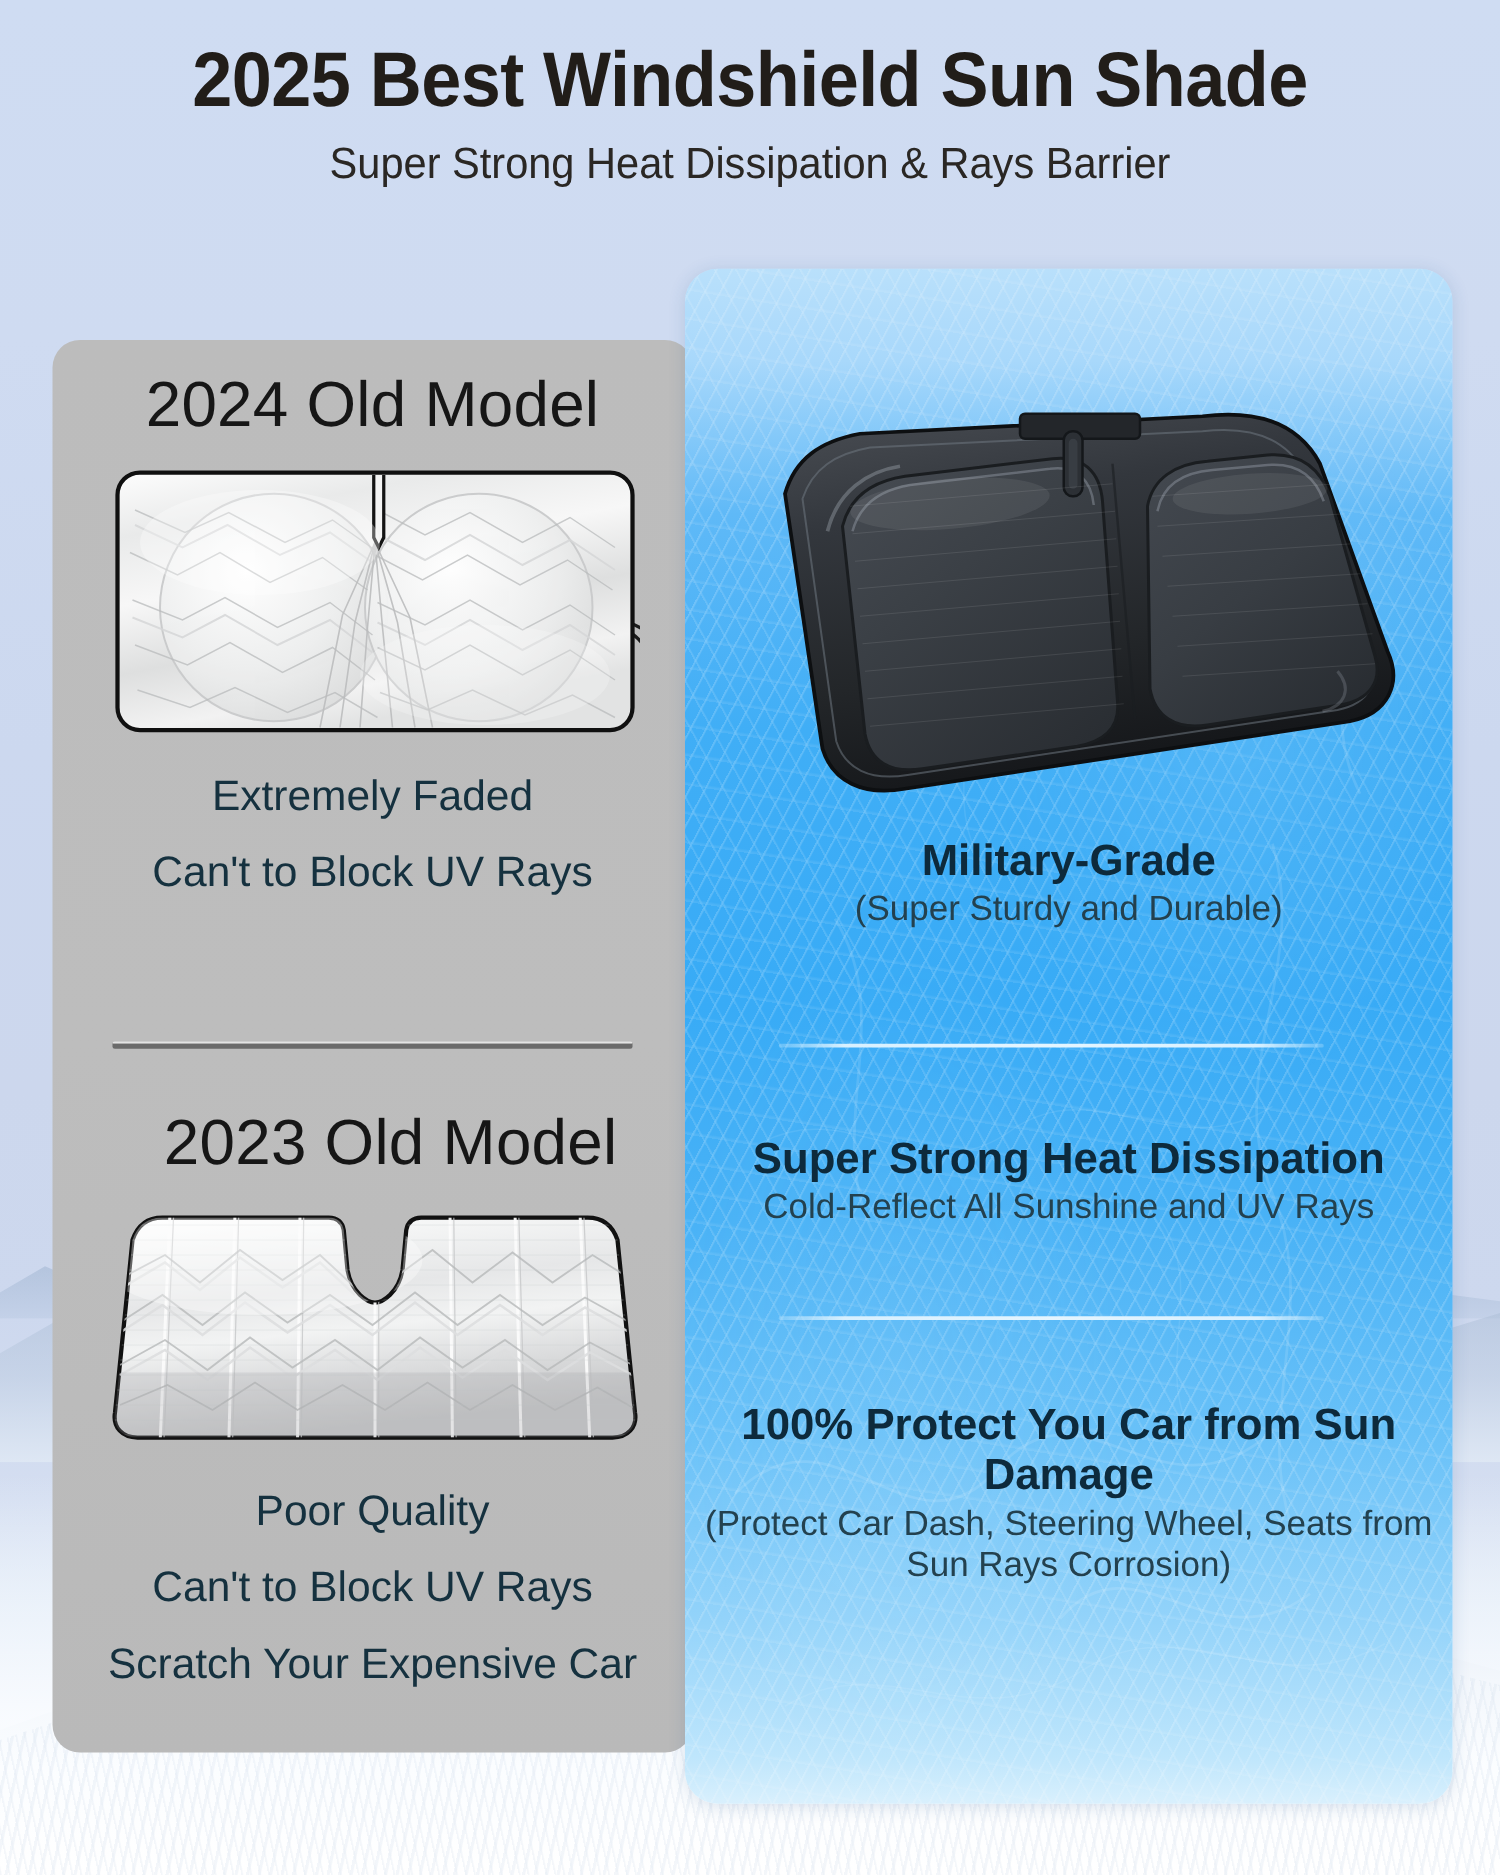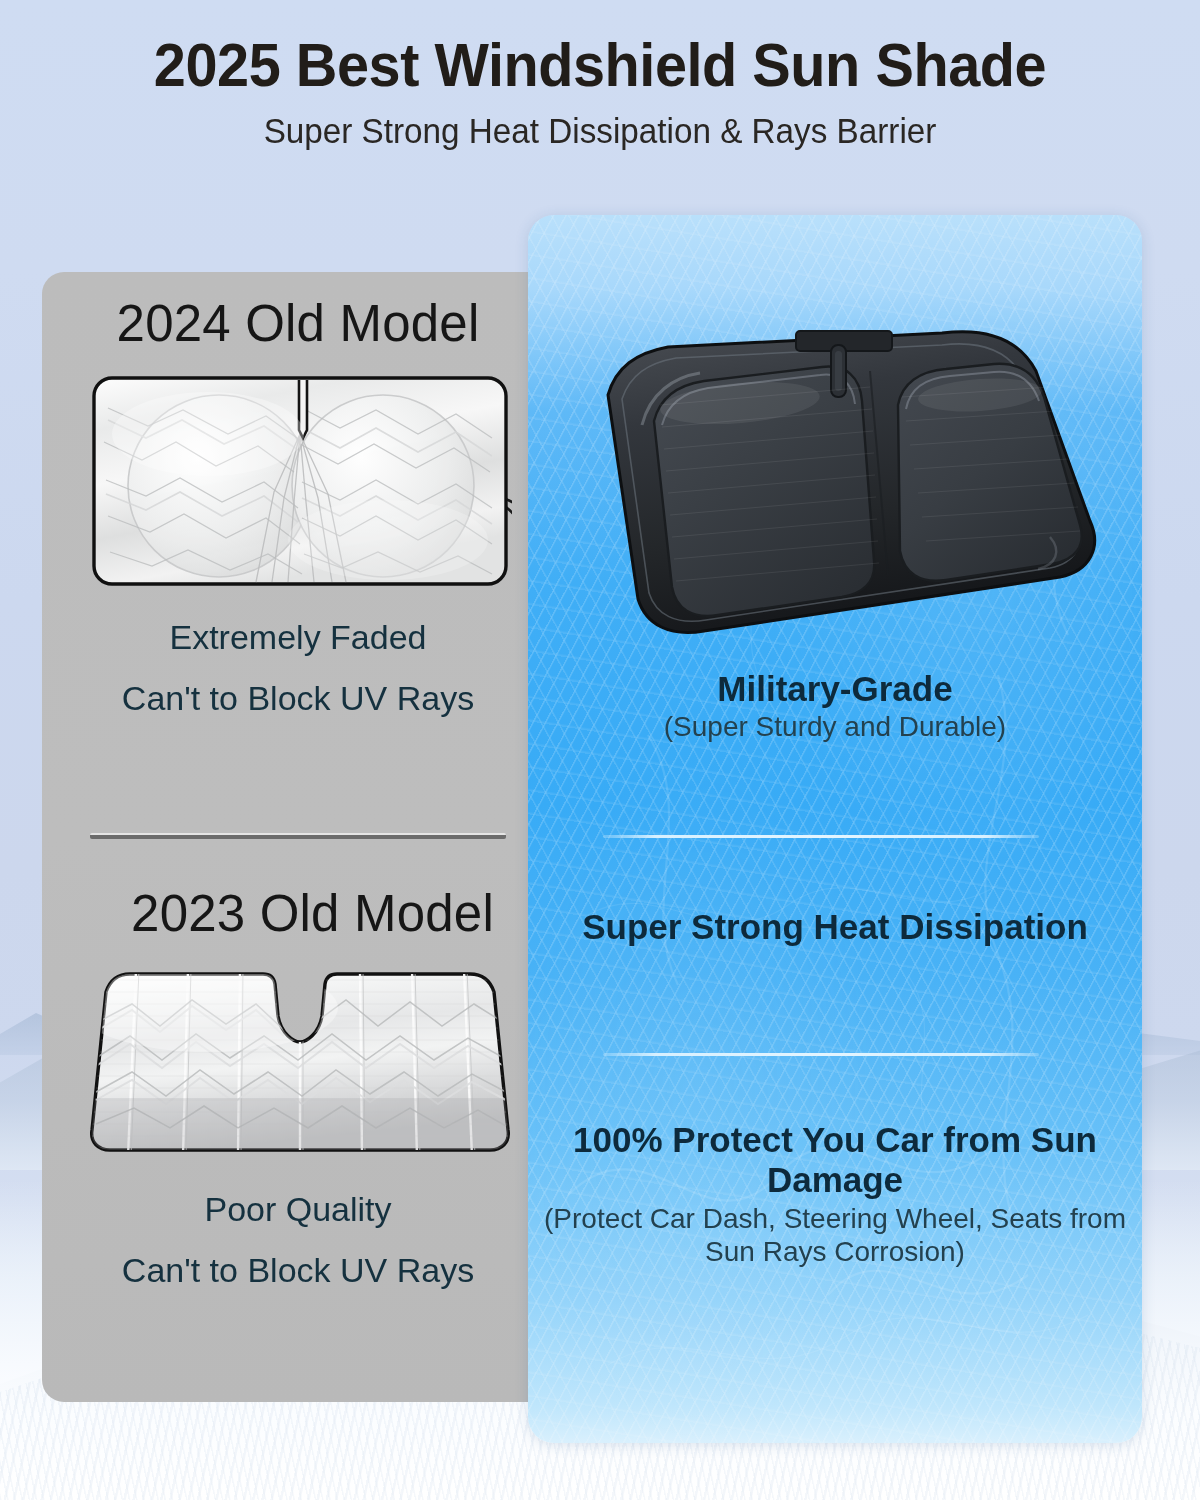--- a/index.html
+++ b/index.html
@@ -111,21 +111,21 @@
     top: 272px;
     width: 512px;
     height: 1130px;
     background: linear-gradient(180deg, #bcbcbc 0%, #bdbdbd 50%, #b9b9b9 100%);
     border-radius: 22px;
     z-index: 3;
     overflow: hidden;
   }
   .card-right {
     position: absolute;
-    left: 528px;
+    left: 548px;
     top: 215px;
     width: 614px;
     height: 1228px;
     border-radius: 26px;
     z-index: 4;
     overflow: hidden;
     background: linear-gradient(180deg,
         #b9e0fb 0%,
         #a8d8fb 6%,
         #5fb9f7 16%,
@@ -416,20 +416,21 @@
 
         <rect x="0" y="138" width="424" height="62" fill="#9fa1a3" opacity=".22"></rect>
         <ellipse cx="120" cy="48" rx="130" ry="44" fill="#ffffff" opacity=".35"></ellipse>
       </g>
     </svg>
   </div>
 
   <div class="bullets bullets-2">
     <p class="bullet">Poor Quality</p>
     <p class="bullet">Can't to Block UV Rays</p>
+    <p class="bullet">Scratch Your Expensive Car</p>
   </div>
 </div>
 
 <div class="card-right">
   <div class="frost"></div>
   <svg class="frost-veins" viewBox="0 0 614 1228" preserveAspectRatio="none">
     <g stroke="#ffffff" fill="none" stroke-width="2.2" opacity=".55">
       <path d="M40 980 C 120 900, 180 1040, 250 960 C 320 880, 380 1010, 470 930"></path>
       <path d="M470 460 C 500 560, 430 640, 470 740 C 510 840, 450 920, 490 1020"></path>
       <path d="M120 520 C 170 600, 110 690, 150 770"></path>
@@ -530,20 +531,21 @@
 
   <div class="feature f1">
     <p class="feat-title">Military-Grade</p>
     <p class="feat-sub">(Super Sturdy and Durable)</p>
   </div>
 
   <div class="divider-blue d1"></div>
 
   <div class="feature f2">
     <p class="feat-title">Super Strong Heat Dissipation</p>
+    <p class="feat-sub">Cold-Reflect All Sunshine and UV Rays</p>
   </div>
 
   <div class="divider-blue d2"></div>
 
   <div class="feature f3">
     <p class="feat-title">100% Protect You Car from Sun Damage</p>
     <p class="feat-sub">(Protect Car Dash, Steering Wheel, Seats from Sun Rays Corrosion)</p>
   </div>
 </div>
 

